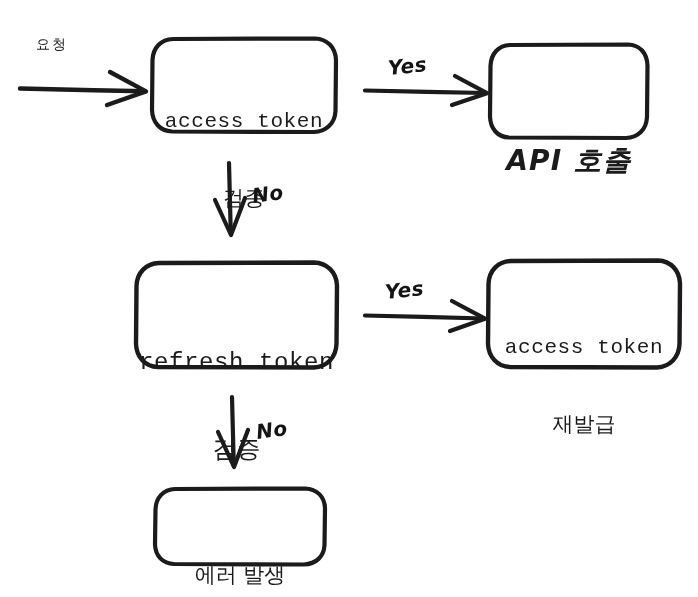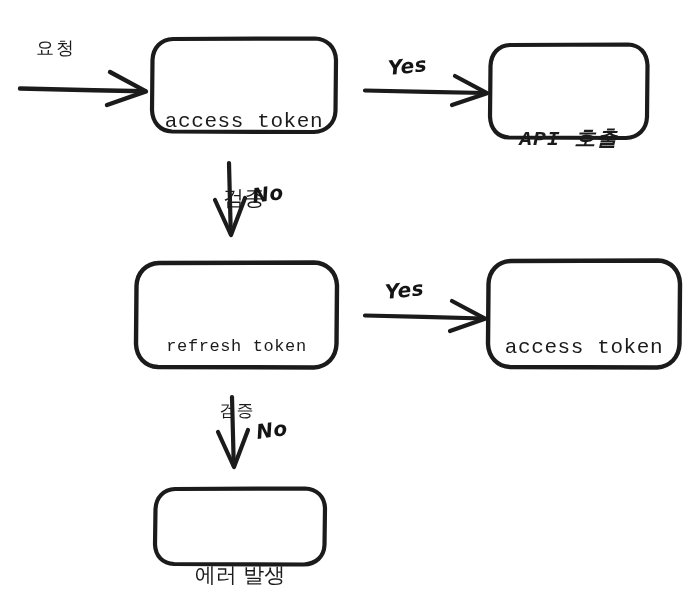--- a/index.html
+++ b/index.html
@@ -104,38 +104,39 @@
       <path stroke-width="4.2" d="M232,397 C232.6,418 233.2,445 233.8,466"></path>
       <path stroke-width="4.2" d="M218,432 L234,467 L248,430"></path>
     </g>
   </svg>
 
   <div class="node-label" style="left:152px; top:58px; width:184px; font-size:21px;">
     <span class="ln latin">access token</span>
     <span class="ln">검증</span>
   </div>
 
-  <div class="node-label" style="left:490px; top:76px; width:158px; font-size:21px;font-family:Liberation Mono, monospace;">
+  <div class="node-label" style="left:490px; top:76px; width:158px; font-size:28px;">
     <span class="ln ital">API 호출</span>
   </div>
 
-  <div class="node-label" style="left:136px; top:296px; width:201px; font-size:17px;">
+  <div class="node-label" style="left:136px; top:289px; width:201px; font-size:24px;">
     <span class="ln latin">refresh token</span>
     <span class="ln">검증</span>
   </div>
 
   <div class="node-label" style="left:488px; top:284px; width:192px; font-size:21px;">
     <span class="ln latin">access token</span>
+    <span class="ln">재발급</span>
   </div>
 
   <div class="node-label" style="left:155px; top:512px; width:170px; font-size:21px;">
     <span class="ln">에러 발생</span>
   </div>
 
-  <div class="kor-label" style="left:36px; top:36px; font-size:18px;">요청</div>
+  <div class="kor-label" style="left:36px; top:36px; font-size:14px;">요청</div>
 
   <div class="edge-label" style="left:388px; top:54px; font-size:20px; transform:rotate(-6deg);">Yes</div>
 
   <div class="edge-label" style="left:252px; top:182px; font-size:20px; transform:rotate(-8deg);">No</div>
 
   <div class="edge-label" style="left:385px; top:278px; font-size:20px; transform:rotate(-6deg);">Yes</div>
 
   <div class="edge-label" style="left:256px; top:418px; font-size:20px; transform:rotate(-8deg);">No</div>
 
 </div>

